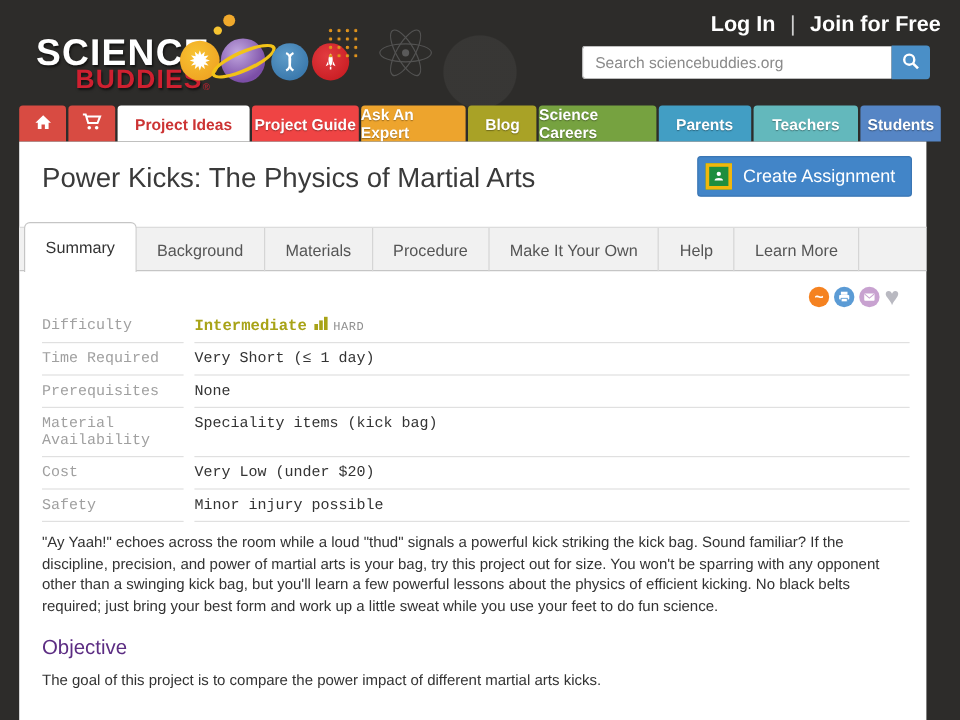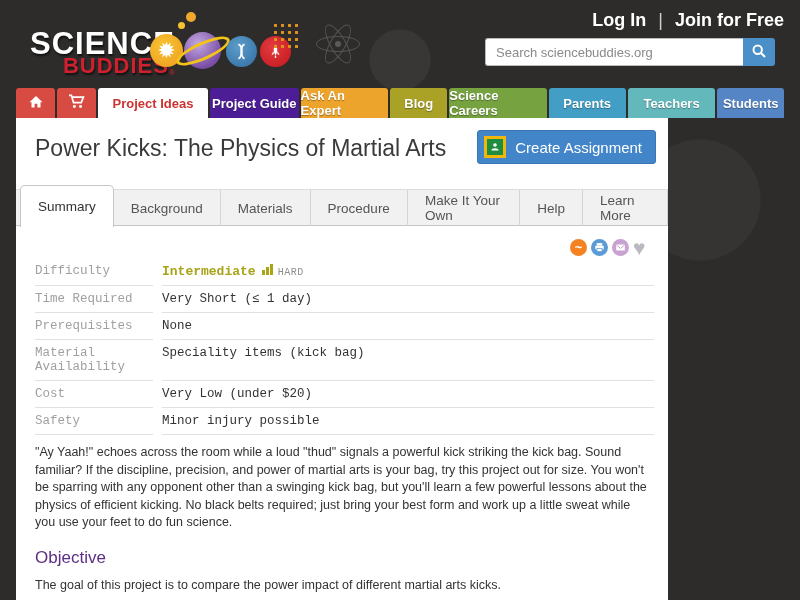--- a/index.html
+++ b/index.html
@@ -55,30 +55,30 @@
     display:flex; align-items:center; justify-content:center; cursor:pointer; }
 
   
   .nav { position:absolute; top:88px; left:16px; width:768px; height:30px; display:flex; }
   .nav-item { height:30px; display:flex; align-items:center; justify-content:center;
     color:#fff; font-size:13px; font-weight:bold; text-shadow:0 1px 1px rgba(0,0,0,0.35);
     cursor:pointer; margin-right:2px; border-radius:3px 3px 0 0; }
   .nav-item:last-child { margin-right:0; }
   .nav-home, .nav-cart { width:39px; background:#d84b42; }
   .nav-ideas { flex:114 0 0; background:#fff; color:#cc3333; text-shadow:none; }
-  .nav-guide { flex:92 0 0; background:#4c1d95; }
+  .nav-guide { flex:92 0 0; background:#ef4444; }
   .nav-expert { flex:91 0 0; background:#eda42d; }
   .nav-blog { flex:59 0 0; background:#a9a226; }
   .nav-careers { flex:101 0 0; background:#76a240; }
   .nav-teachers { flex:91 0 0; background:#63b8bc; }
   .nav-parents { flex:80 0 0; background:#429ec4; }
   .nav-students { flex:69 0 0; background:#5585c5; }
 
   
-  .content { position:absolute; top:118px; left:16px; width:652px; height:482px; background:#fff; }
+  .content { position:absolute; top:118px; left:16px; width:756px; height:482px; background:#fff; }
   .title-row { padding:17px 18px 0 19px; }
   .page-title { font-size:23px; font-weight:400; color:#3a3a3a; }
   .create-btn { position:absolute; top:12px; right:12px; display:flex; align-items:center; gap:9px;
     background:#4285c8; border:1px solid #3a76b4; border-radius:3px; padding:5px 13px 5px 6px;
     color:#fff; font-size:15px; cursor:pointer; font-family:"Liberation Sans", sans-serif; }
   .classroom-icon { width:22px; height:22px; background:#1e8e3e; border:3px solid #f1b70c; display:flex; align-items:center; justify-content:center; }
 
   .tab-strip { margin-top:27px; height:37px; background:#f1f1f1; border-top:1px solid #dcdcdc;
     border-bottom:1px solid #c5c5c5; display:flex; padding-left:4px; position:relative; }
   .tab { height:36px; display:flex; align-items:center; padding:0 17px; font-size:13.5px; color:#555;

